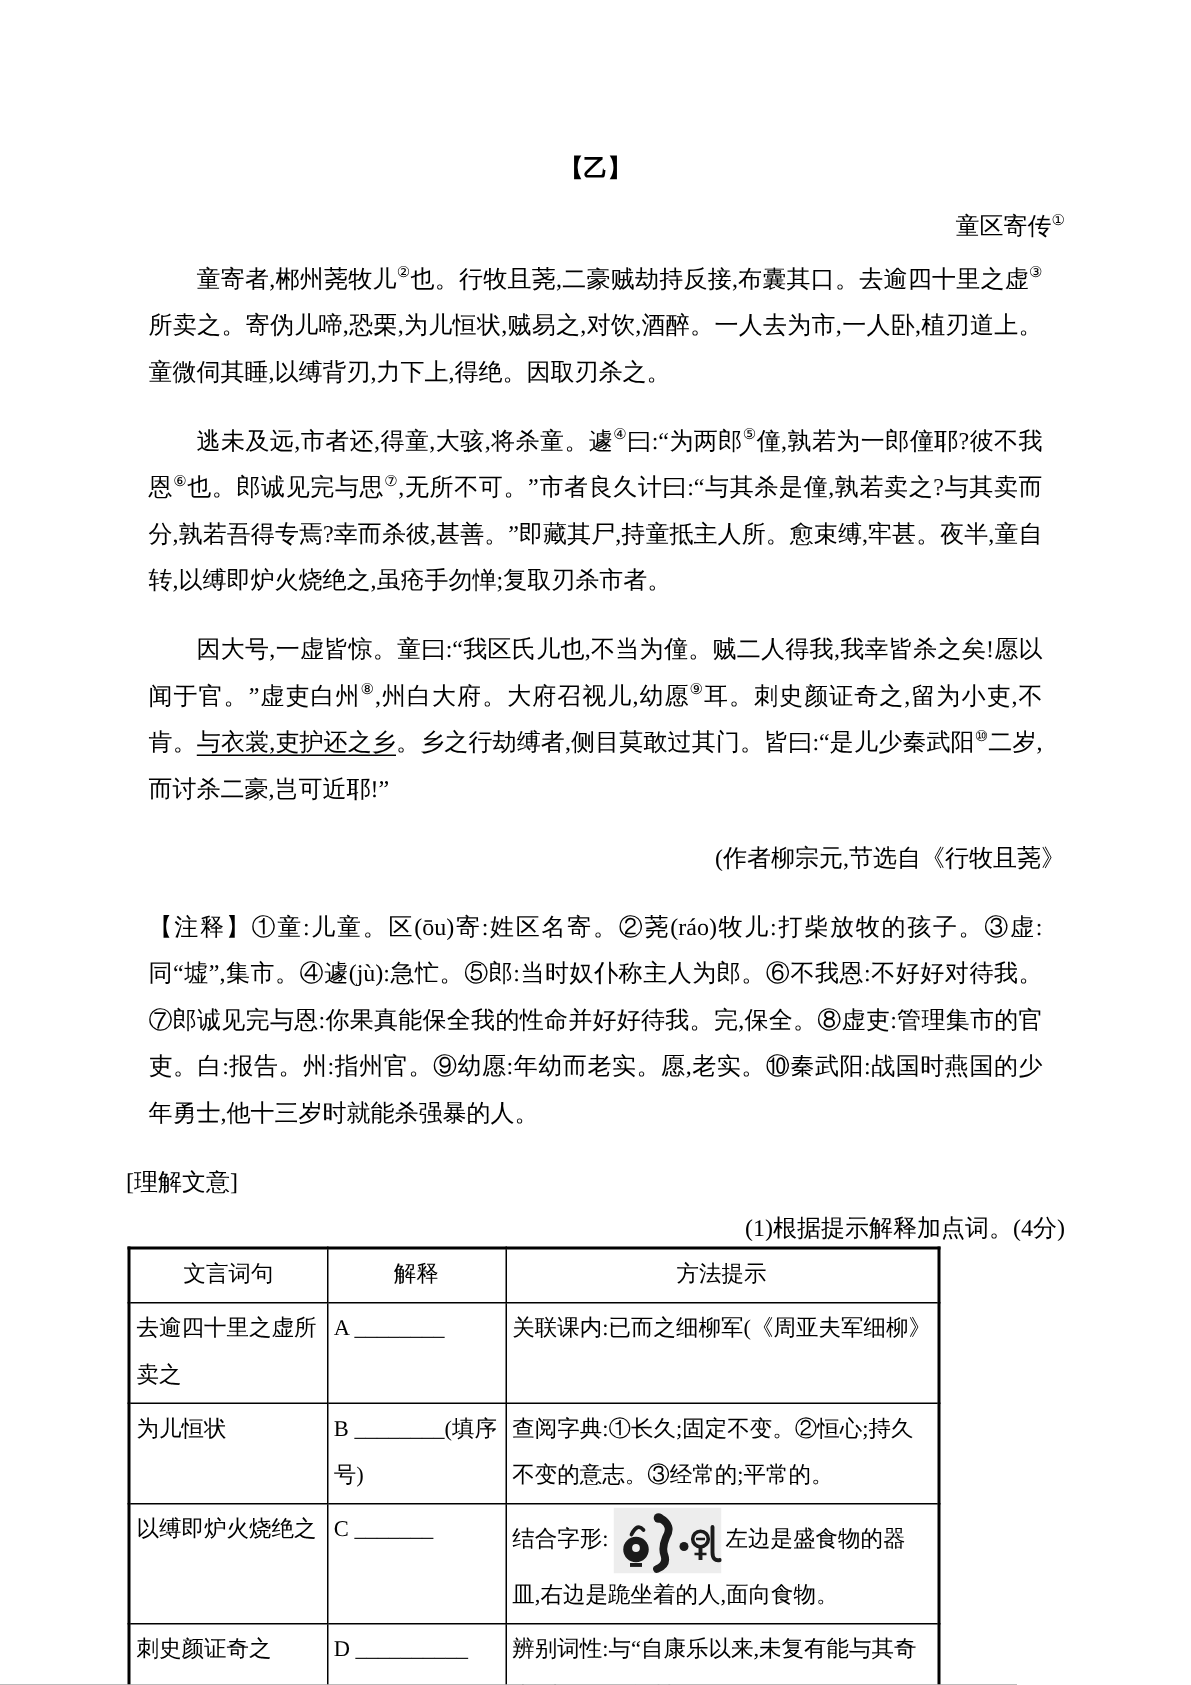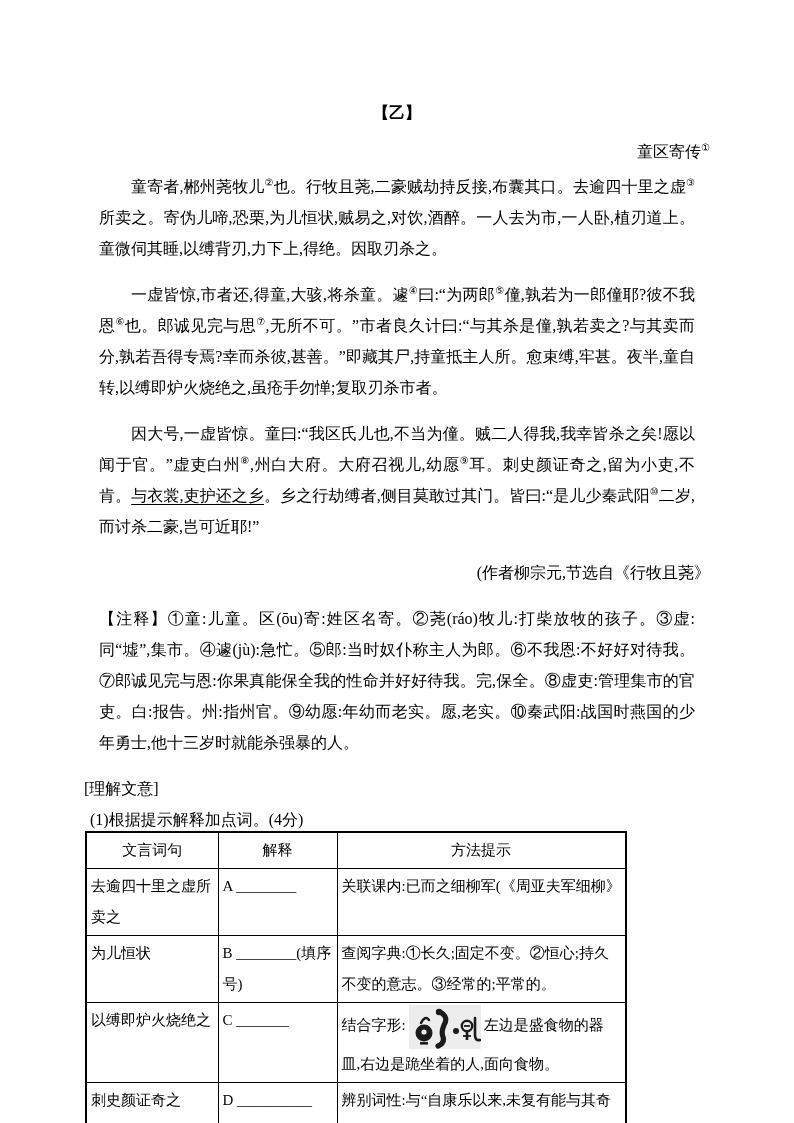--- a/index.html
+++ b/index.html
@@ -24,21 +24,21 @@
     margin-top:0;
     text-align:justify;
     text-indent:2em;
   }
   .para:first-of-type{margin-top:4px;}
   sup{font-size:10px;line-height:0;vertical-align:super;}
   u{text-underline-offset:3px;}
   .attribution{text-align:right;}
   .notes{text-align:justify;}
   .subhead{}
-  .question{padding-left:6px;}
+  .question{padding-left:6px;text-align:right;}
   table.vocab{
     border-collapse:collapse;
     margin-top:-4px;
     margin-left:1px;
     table-layout:fixed;
     font-size:15px;
     line-height:31px;
     border:2px solid #000;
   }
   table.vocab th, table.vocab td{
@@ -63,21 +63,21 @@
 </head>
 <body>
 
 <div class="page">
 
   <div class="center bold">【乙】</div>
 
   <div class="center title"><span>童区寄传</span><sup>①</sup></div>
 
   <p class="para"><span>童寄者,郴州荛牧儿</span><sup>②</sup><span>也。行牧且荛,二豪贼劫持反接,布囊其口。去逾四十里之虚</span><sup>③</sup><span>所卖之。寄伪儿啼,恐栗,为儿恒状,贼易之,对饮,酒醉。一人去为市,一人卧,植刃道上。童微伺其睡,以缚背刃,力下上,得绝。因取刃杀之。</span></p>
-  <p class="para"><span>一虚皆惊,市者还,得童,大骇,将杀童。遽</span><sup>④</sup><span>曰:“为两郎</span><sup>⑤</sup><span>僮,孰若为一郎僮耶?彼不我恩</span><sup>⑥</sup><span>也。郎诚见完与思</span><sup>⑦</sup><span>,无所不可。”市者良久计曰:“与其杀是僮,孰若卖之?与其卖而分,孰若吾得专焉?幸而杀彼,甚善。”即藏其尸,持童抵主人所。愈束缚,牢甚。夜半,童自转,以缚即炉火烧绝之,虽疮手勿惮;复取刃杀市者。</span></p>
+  <p class="para"><span>逃未及远,市者还,得童,大骇,将杀童。遽</span><sup>④</sup><span>曰:“为两郎</span><sup>⑤</sup><span>僮,孰若为一郎僮耶?彼不我恩</span><sup>⑥</sup><span>也。郎诚见完与思</span><sup>⑦</sup><span>,无所不可。”市者良久计曰:“与其杀是僮,孰若卖之?与其卖而分,孰若吾得专焉?幸而杀彼,甚善。”即藏其尸,持童抵主人所。愈束缚,牢甚。夜半,童自转,以缚即炉火烧绝之,虽疮手勿惮;复取刃杀市者。</span></p>
   <p class="para"><span>因大号,一虚皆惊。童曰:“我区氏儿也,不当为僮。贼二人得我,我幸皆杀之矣!愿以闻于官。”虚吏白州</span><sup>⑧</sup><span>,州白大府。大府召视儿,幼愿</span><sup>⑨</sup><span>耳。刺史颜证奇之,留为小吏,不肯。</span><u>与衣裳,吏护还之乡</u><span>。乡之行劫缚者,侧目莫敢过其门。皆曰:“是儿少秦武阳</span><sup>⑩</sup><span>二岁,而讨杀二豪,岂可近耶!”</span></p>
 
   <div class="attribution">(作者柳宗元,节选自《行牧且荛》</div>
 
   <p class="notes">【注释】①童:儿童。区(ōu)寄:姓区名寄。②荛(ráo)牧儿:打柴放牧的孩子。③虚:同“墟”,集市。④遽(jù):急忙。⑤郎:当时奴仆称主人为郎。⑥不我恩:不好好对待我。⑦郎诚见完与恩:你果真能保全我的性命并好好待我。完,保全。⑧虚吏:管理集市的官吏。白:报告。州:指州官。⑨幼愿:年幼而老实。愿,老实。⑩秦武阳:战国时燕国的少年勇士,他十三岁时就能杀强暴的人。</p>
 
   <div class="subhead">[理解文意]</div>
 
   <div class="question">(1)根据提示解释加点词。(4分)</div>
 

